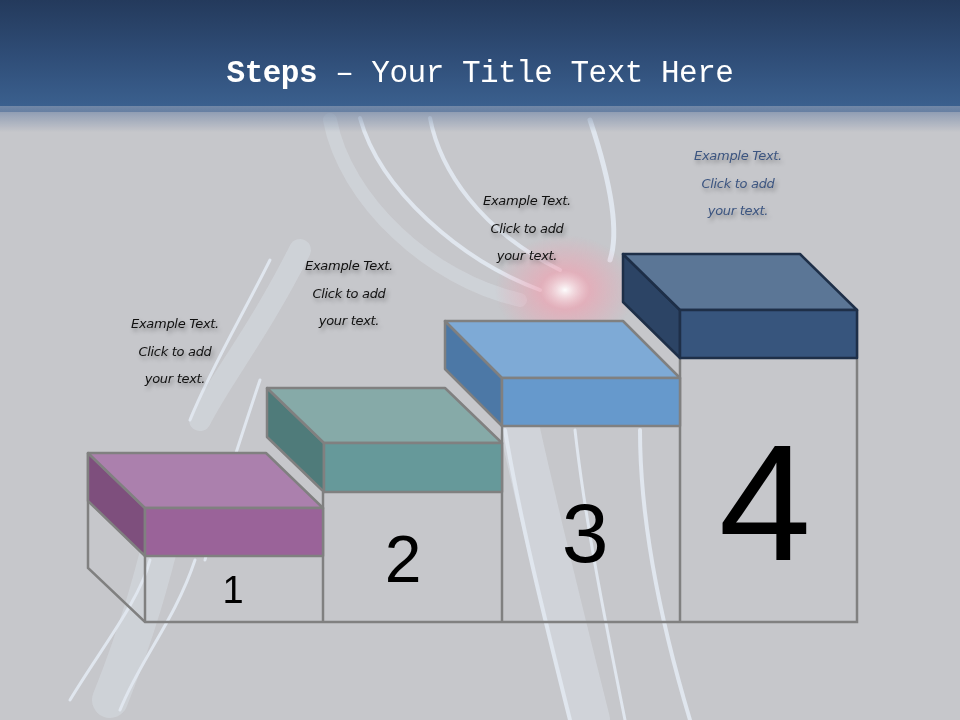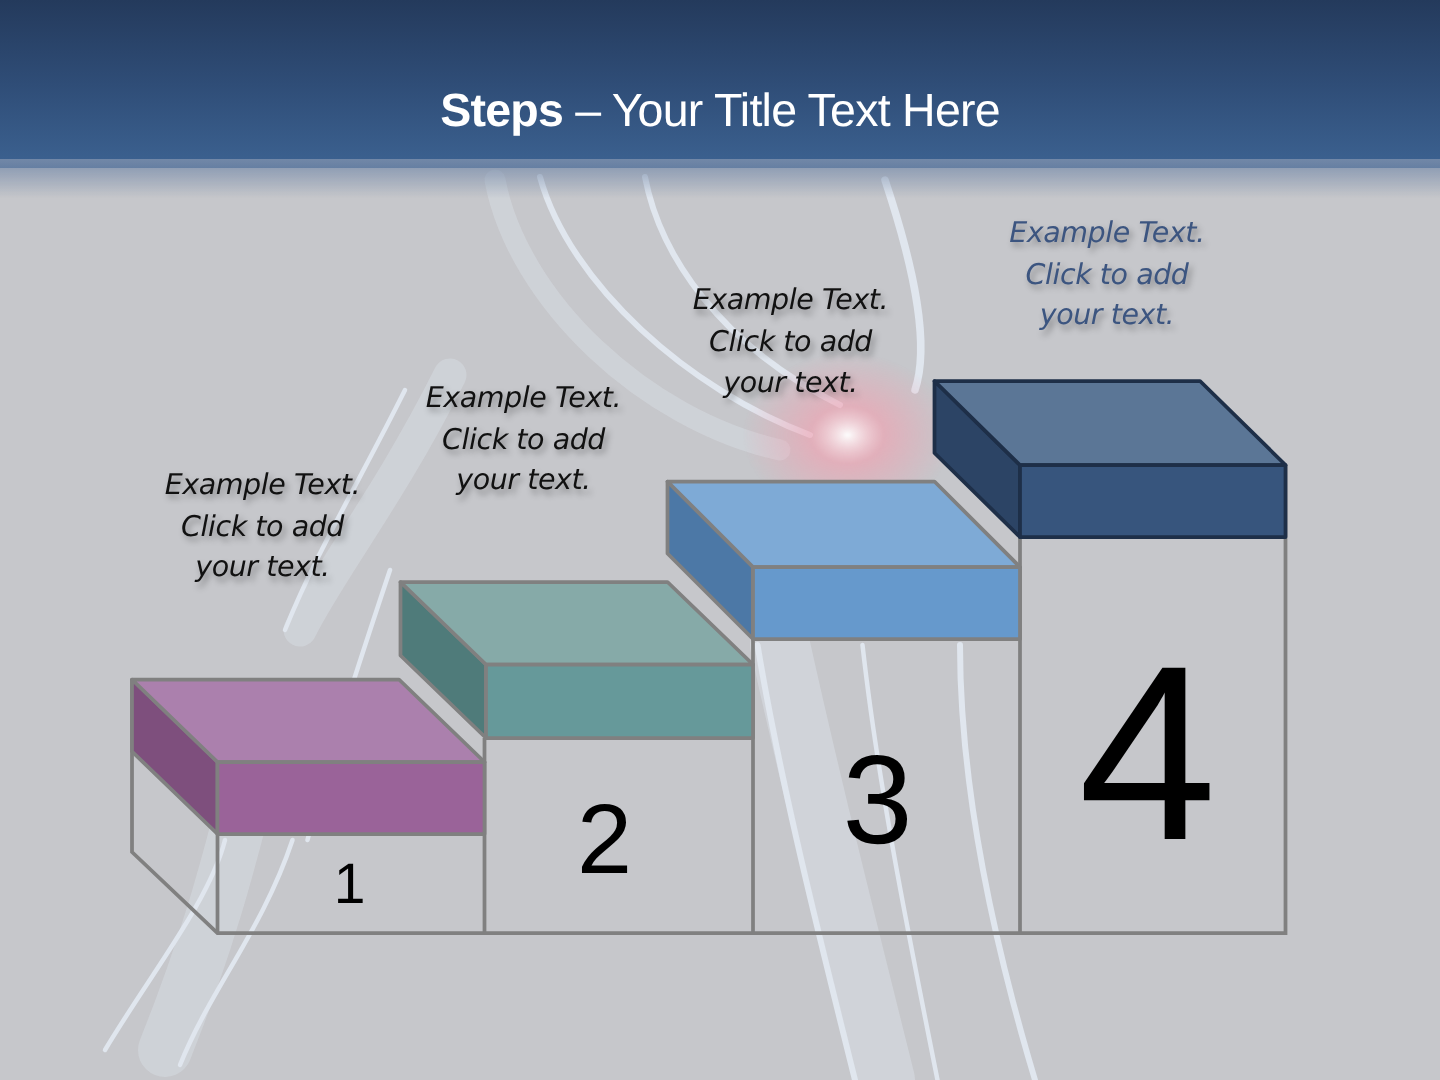--- a/index.html
+++ b/index.html
@@ -4,25 +4,25 @@
 <style>
   html, body { margin:0; padding:0; }
   body { width:960px; height:720px; overflow:hidden; position:relative;
          font-family:"Liberation Sans", sans-serif; background:#c6c7cb; }
   .bg { position:absolute; left:0; top:0; width:960px; height:720px; }
   .header { position:absolute; left:0; top:0; width:960px; height:112px;
             background:linear-gradient(to bottom,#243a5c 0%,#2f4d77 50%,#3c6291 100%); }
   .header-fade { position:absolute; left:0; top:106px; width:960px; height:26px;
             background:linear-gradient(to bottom, rgba(120,140,170,0.9), rgba(198,199,203,0)); }
   .title { position:absolute; left:0; top:56px; width:960px; text-align:center;
-           color:#ffffff; font-size:31px; font-family:Liberation Sans, sans-serif; letter-spacing:-0.5px; }
+           color:#ffffff; font-size:31px; font-family:Liberation Mono, monospace; letter-spacing:-0.5px; }
   .title b { font-weight:bold; }
   .stage { position:absolute; left:0; top:0; }
   .caption { position:absolute; width:190px; text-align:center; font-style:italic;
-             font-size:19px; line-height:27.5px; font-family:"DejaVu Sans", sans-serif;
+             font-size:13px; line-height:27.5px; font-family:"DejaVu Sans", sans-serif;
              text-shadow:2px 3px 4px rgba(0,0,0,0.35); letter-spacing:-0.3px; }
   .caption div { white-space:nowrap; }
   .num { position:absolute; font-family:"Liberation Sans", sans-serif; color:#000; text-align:center; }
 </style>
 </head>
 <body>
 
 <svg class="bg" viewBox="0 0 960 720" width="960" height="720">
   <defs>
     <radialGradient id="glow" cx="0.5" cy="0.5" r="0.5">

